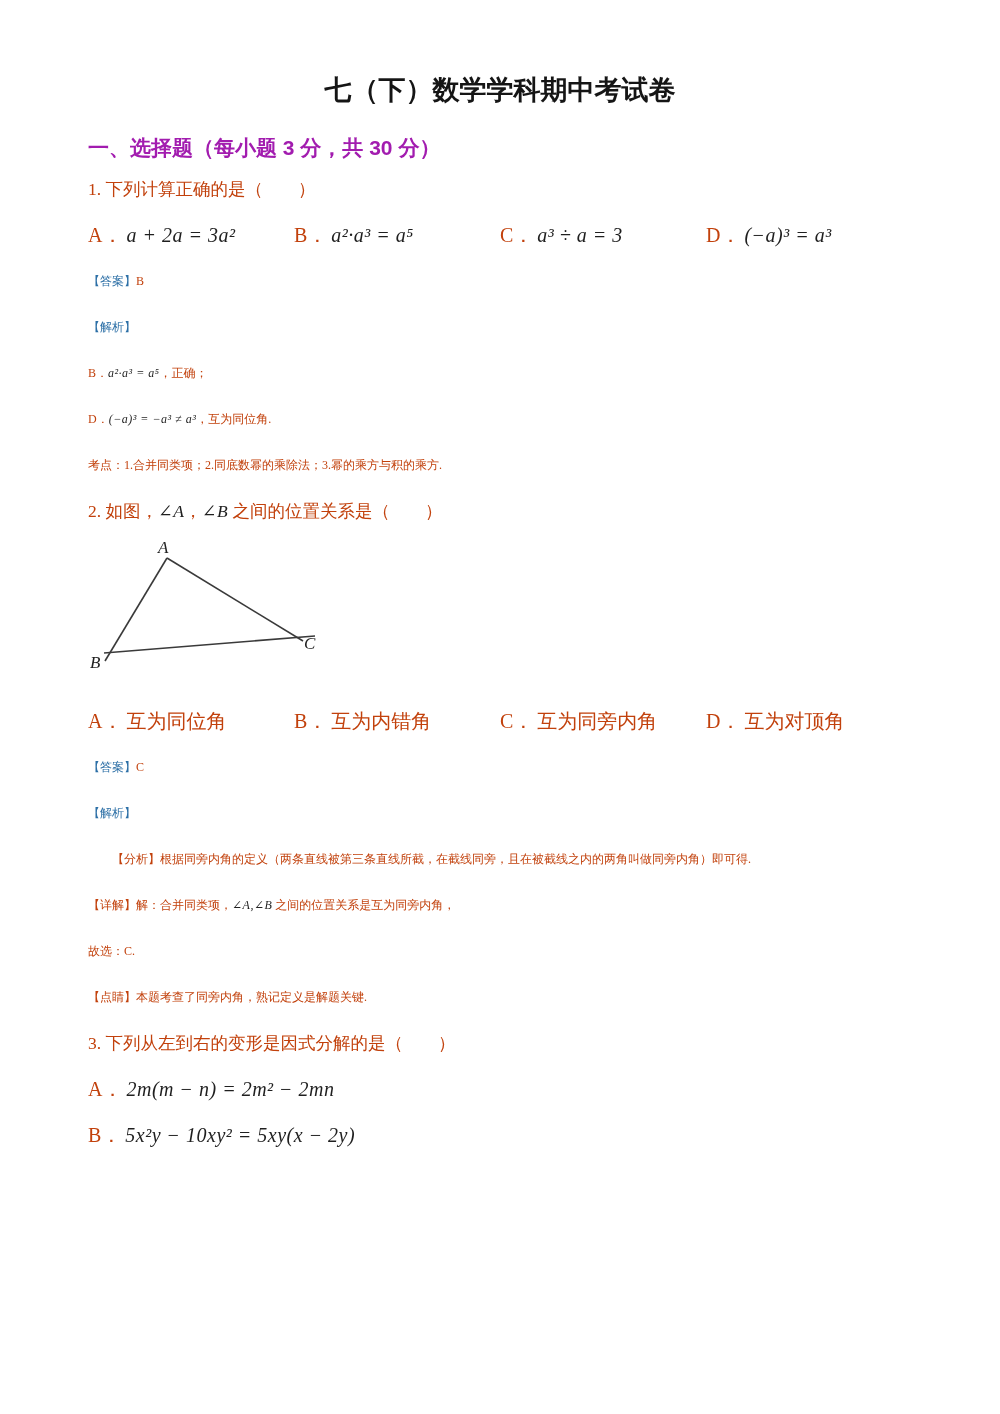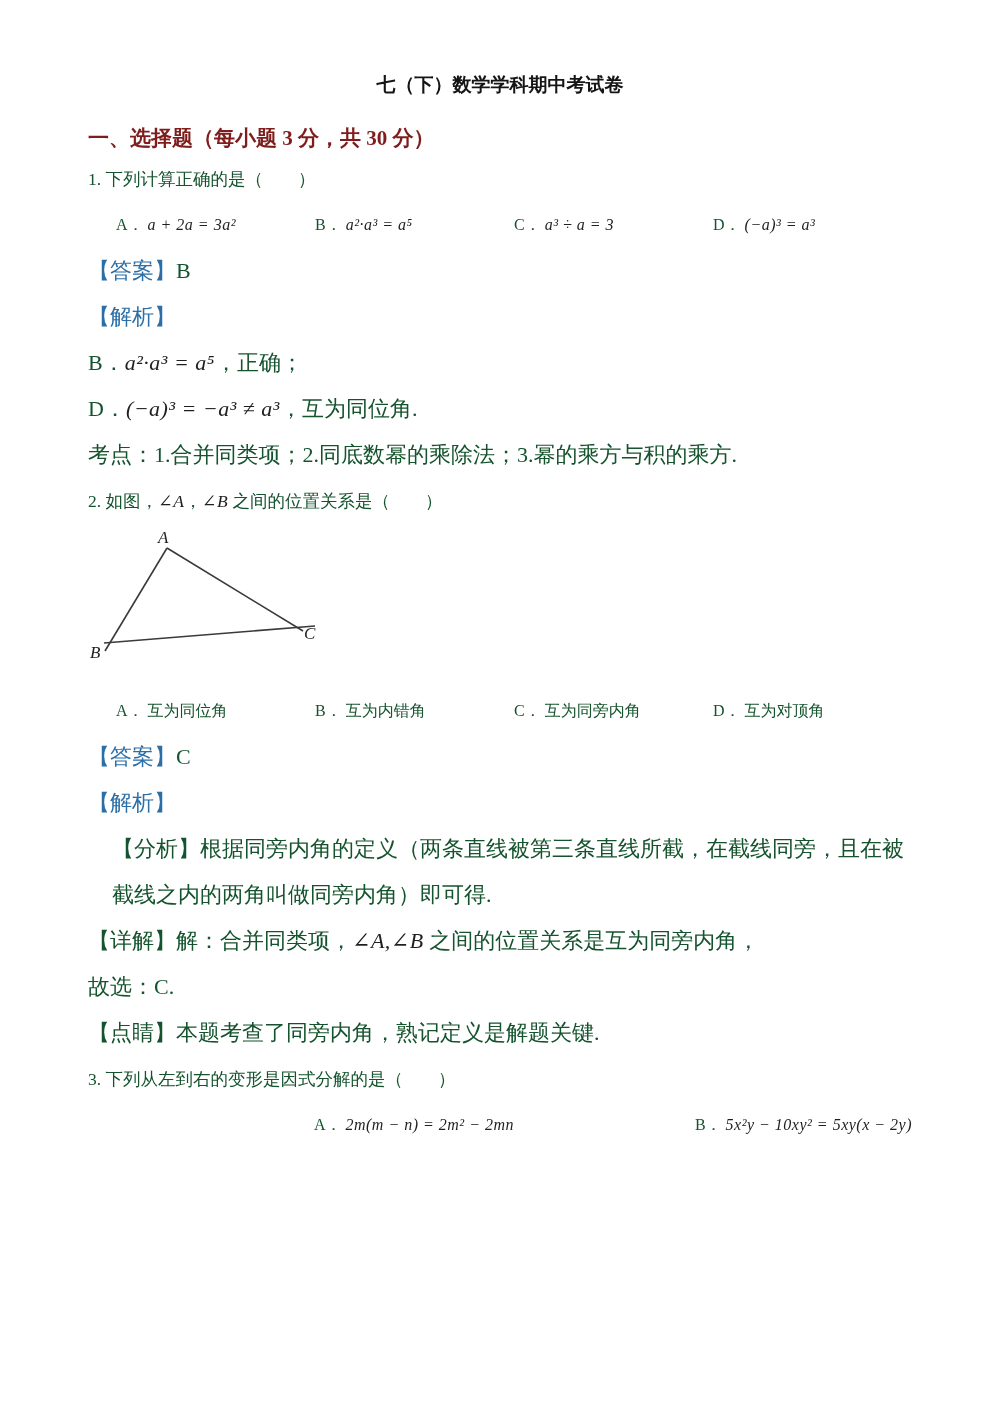--- a/index.html
+++ b/index.html
@@ -1,34 +1,34 @@
 <!DOCTYPE html>
 <html><head>
 <meta charset="utf-8">
 <style>
   html,body{margin:0;padding:0;background:#ffffff;}
   body{width:1000px;height:1414px;overflow:hidden;
        font-family:"Liberation Serif","DejaVu Serif",serif;color:#1f1f1f;}
   .page{padding:72px 88px 0 88px;box-sizing:border-box;}
-  .title{margin:0;text-align:center;font-size:19px;font-weight:700;
+  .title{margin:0;text-align:center;font-size:27px;font-weight:700;
          font-family:"Liberation Sans","DejaVu Sans",sans-serif;color:#151515;}
   .section{margin:26px 0 0 0;font-size:21px;font-weight:700;
-           font-family:Liberation Serif, serif;color:#7f1d1d;}
+           font-family:Liberation Sans, sans-serif;color:#a21caf;}
   .flow{margin-top:4px;}
-  .flow p{margin:0;font-size:22px;line-height:46px;white-space:nowrap;}
+  .flow p{margin:0;font-size:12px;line-height:46px;white-space:nowrap;}
   .flow .q{font-size:17.5px;}
   .flow p.wrap{white-space:normal;margin-left:24px;}
-  .opt-row{display:grid;line-height:46px;font-size:16px;margin-left:28px;}
+  .opt-row{display:grid;line-height:46px;font-size:20px;}
   .cols4{grid-template-columns:repeat(4,1fr);}
-  .cols2{grid-template-columns:1fr 1fr;text-align:right;}
+  .cols2{grid-template-columns:1fr;}
   .opt{white-space:nowrap;}
   .opt-label{margin-right:4px;}
   .m{font-style:italic;font-family:"Liberation Serif","DejaVu Serif",serif;letter-spacing:.5px;}
   .b{color:#2c6fa6;}
-  .t{color:#14532d;}
+  .t{color:#c2410c;}
   .fig-block{height:158px;padding:6px 0 0 2px;}
   .fig-block svg text{font-family:"Liberation Serif","DejaVu Serif",serif;
                       font-style:italic;font-size:17px;fill:#222;}
 </style>
 </head>
 <body>
 
 <div class="page">
   <h1 class="title">七（下）数学学科期中考试卷</h1>
   <h2 class="section">一、选择题（每小题 3 分，共 30 分）</h2>

